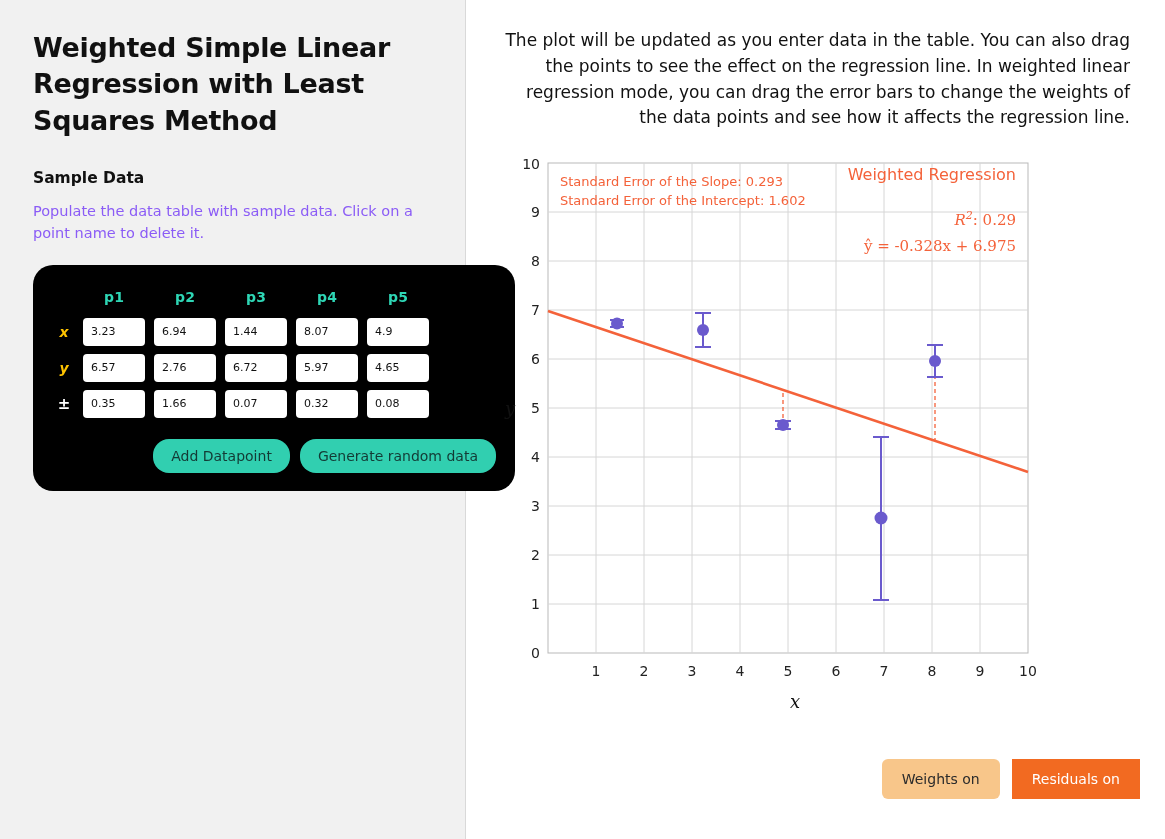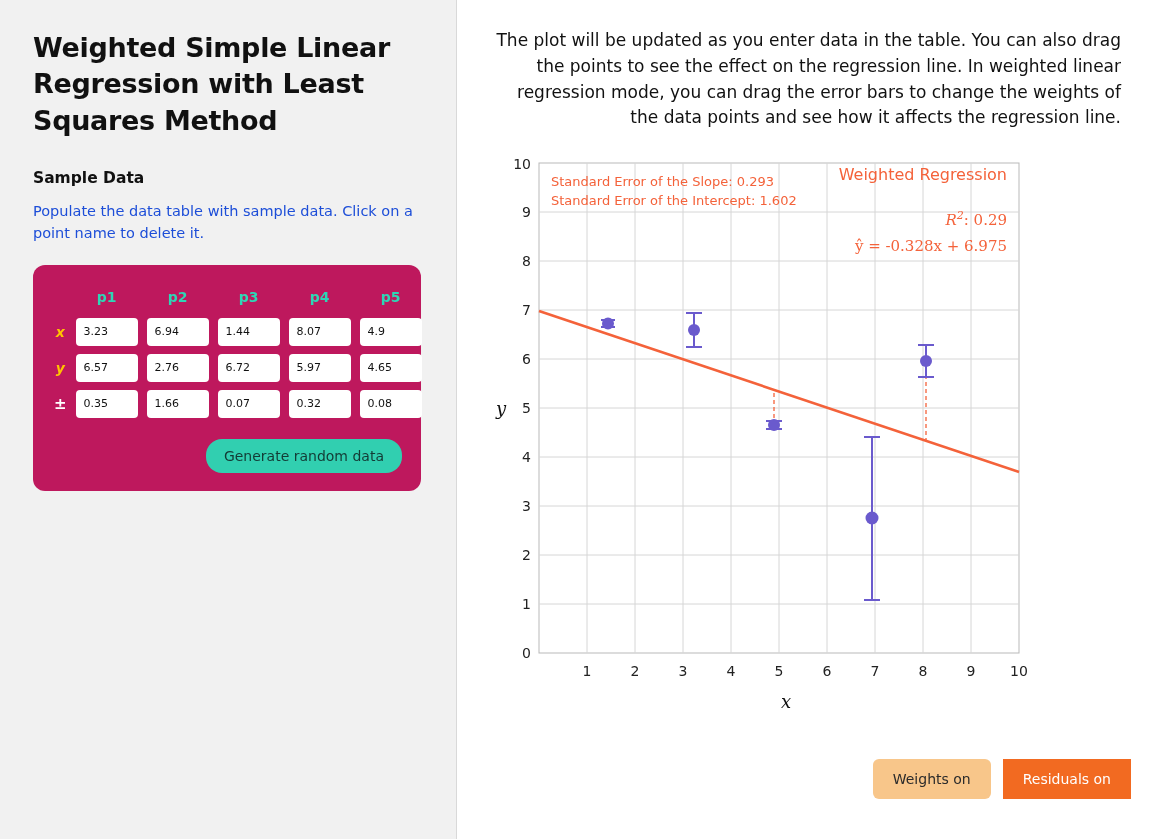--- a/index.html
+++ b/index.html
@@ -38,31 +38,31 @@
     letter-spacing: -0.3px;
   }
   .section-title {
     font-size: 15.5px;
     font-weight: bold;
     color: #111111;
     margin: 0 0 14px 0;
   }
   .section-desc {
     font-size: 14.5px;
-    color: #1d4ed8;
+    color: #8b5cf6;
     line-height: 1.5;
     margin: 0 0 20px 0;
     max-width: 390px;
   }
   
   .data-card {
-    background: #be185d;
-    border-radius: 12px;
+    background: #000000;
+    border-radius: 20px;
     padding: 14px 16px 18px 16px;
-    width: 388px;
+    width: 482px;
     box-sizing: border-box;
   }
   table.data-table {
     border-collapse: separate;
     border-spacing: 7px 6px;
     margin: 0 0 0 -3px;
   }
   table.data-table th {
     color: #2ed6b5;
     font-size: 14px;
@@ -240,20 +240,21 @@
             <td><input class="cell-input" value="0.35" style=""></td>
             <td><input class="cell-input" value="1.66" style=""></td>
             <td><input class="cell-input" value="0.07" style=""></td>
             <td><input class="cell-input" value="0.32" style=""></td>
             <td><input class="cell-input" value="0.08" style=""></td>
           </tr>
         </tbody>
       </table>
 
       <div class="btn-row">
+        <button class="btn-teal">Add Datapoint</button>
         <button class="btn-teal">Generate random data</button>
       </div>
     </div>
   </aside>
 
   <main class="main">
     <p class="intro">The plot will be updated as you enter data in the table. You can also drag the points to see the effect on the regression line. In weighted linear regression mode, you can drag the error bars to change the weights of the data points and see how it affects the regression line.</p>
 
     <div class="plot-wrap">
 

